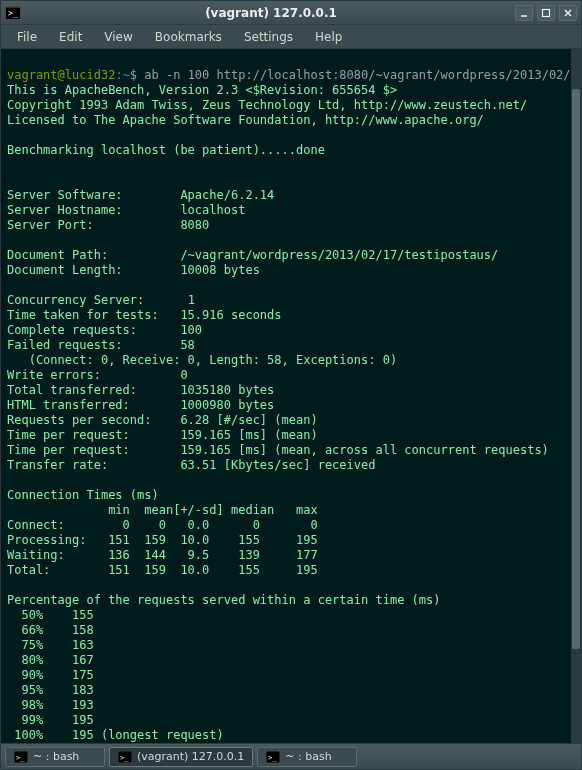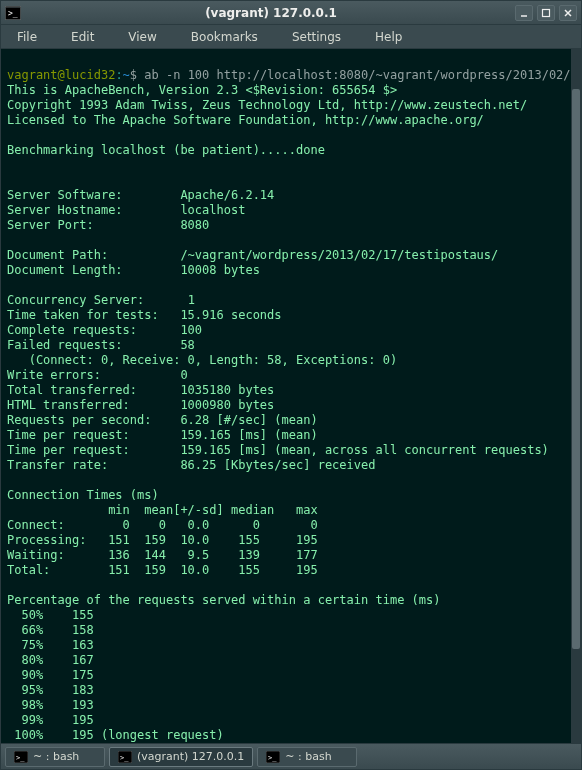--- a/index.html
+++ b/index.html
@@ -46,21 +46,21 @@
     color: #eeeeec;
     font-size: 11px;
     cursor: pointer;
   }
   .menubar {
     height: 24px;
     background: #3a4a4f;
     display: flex;
     align-items: center;
     padding: 0 6px;
-    gap: 14px;
+    gap: 2px;
     border-bottom: 1px solid #2a3a3f;
   }
   .menubar .menu-item {
     padding: 3px 10px;
     color: #d3d7cf;
     cursor: pointer;
   }
   .terminal {
     background: #001b1b;
     height: 694px;
@@ -187,21 +187,21 @@
 <span class="out">Time taken for tests:   </span><span class="out">15.916 seconds</span>
 <span class="out">Complete requests:      </span><span class="out">100</span>
 <span class="out">Failed requests:        </span><span class="out">58</span>
 <span class="out">   (Connect: 0, Receive: 0, Length: 58, Exceptions: 0)</span>
 <span class="out">Write errors:           </span><span class="out">0</span>
 <span class="out">Total transferred:      </span><span class="out">1035180 bytes</span>
 <span class="out">HTML transferred:       </span><span class="out">1000980 bytes</span>
 <span class="out">Requests per second:    </span><span class="out">6.28 [#/sec] (mean)</span>
 <span class="out">Time per request:       </span><span class="out">159.165 [ms] (mean)</span>
 <span class="out">Time per request:       </span><span class="out">159.165 [ms] (mean, across all concurrent requests)</span>
-<span class="out">Transfer rate:          </span><span class="out">86.25 [Kbytes/sec] received</span>
+<span class="out">Transfer rate:          </span><span class="out">63.51 [Kbytes/sec] received</span>
 
 <span class="out">Connection Times (ms)</span>
 <span class="out">              min  mean[+/-sd] median   max</span>
 <span class="out">Connect:        0    0   0.0      0       0</span>
 <span class="out">Processing:   151  159  10.0    155     195</span>
 <span class="out">Waiting:      136  144   9.5    139     177</span>
 <span class="out">Total:        151  159  10.0    155     195</span>
 
 <span class="out">Percentage of the requests served within a certain time (ms)</span>
 <span class="out">  50%    155</span>

